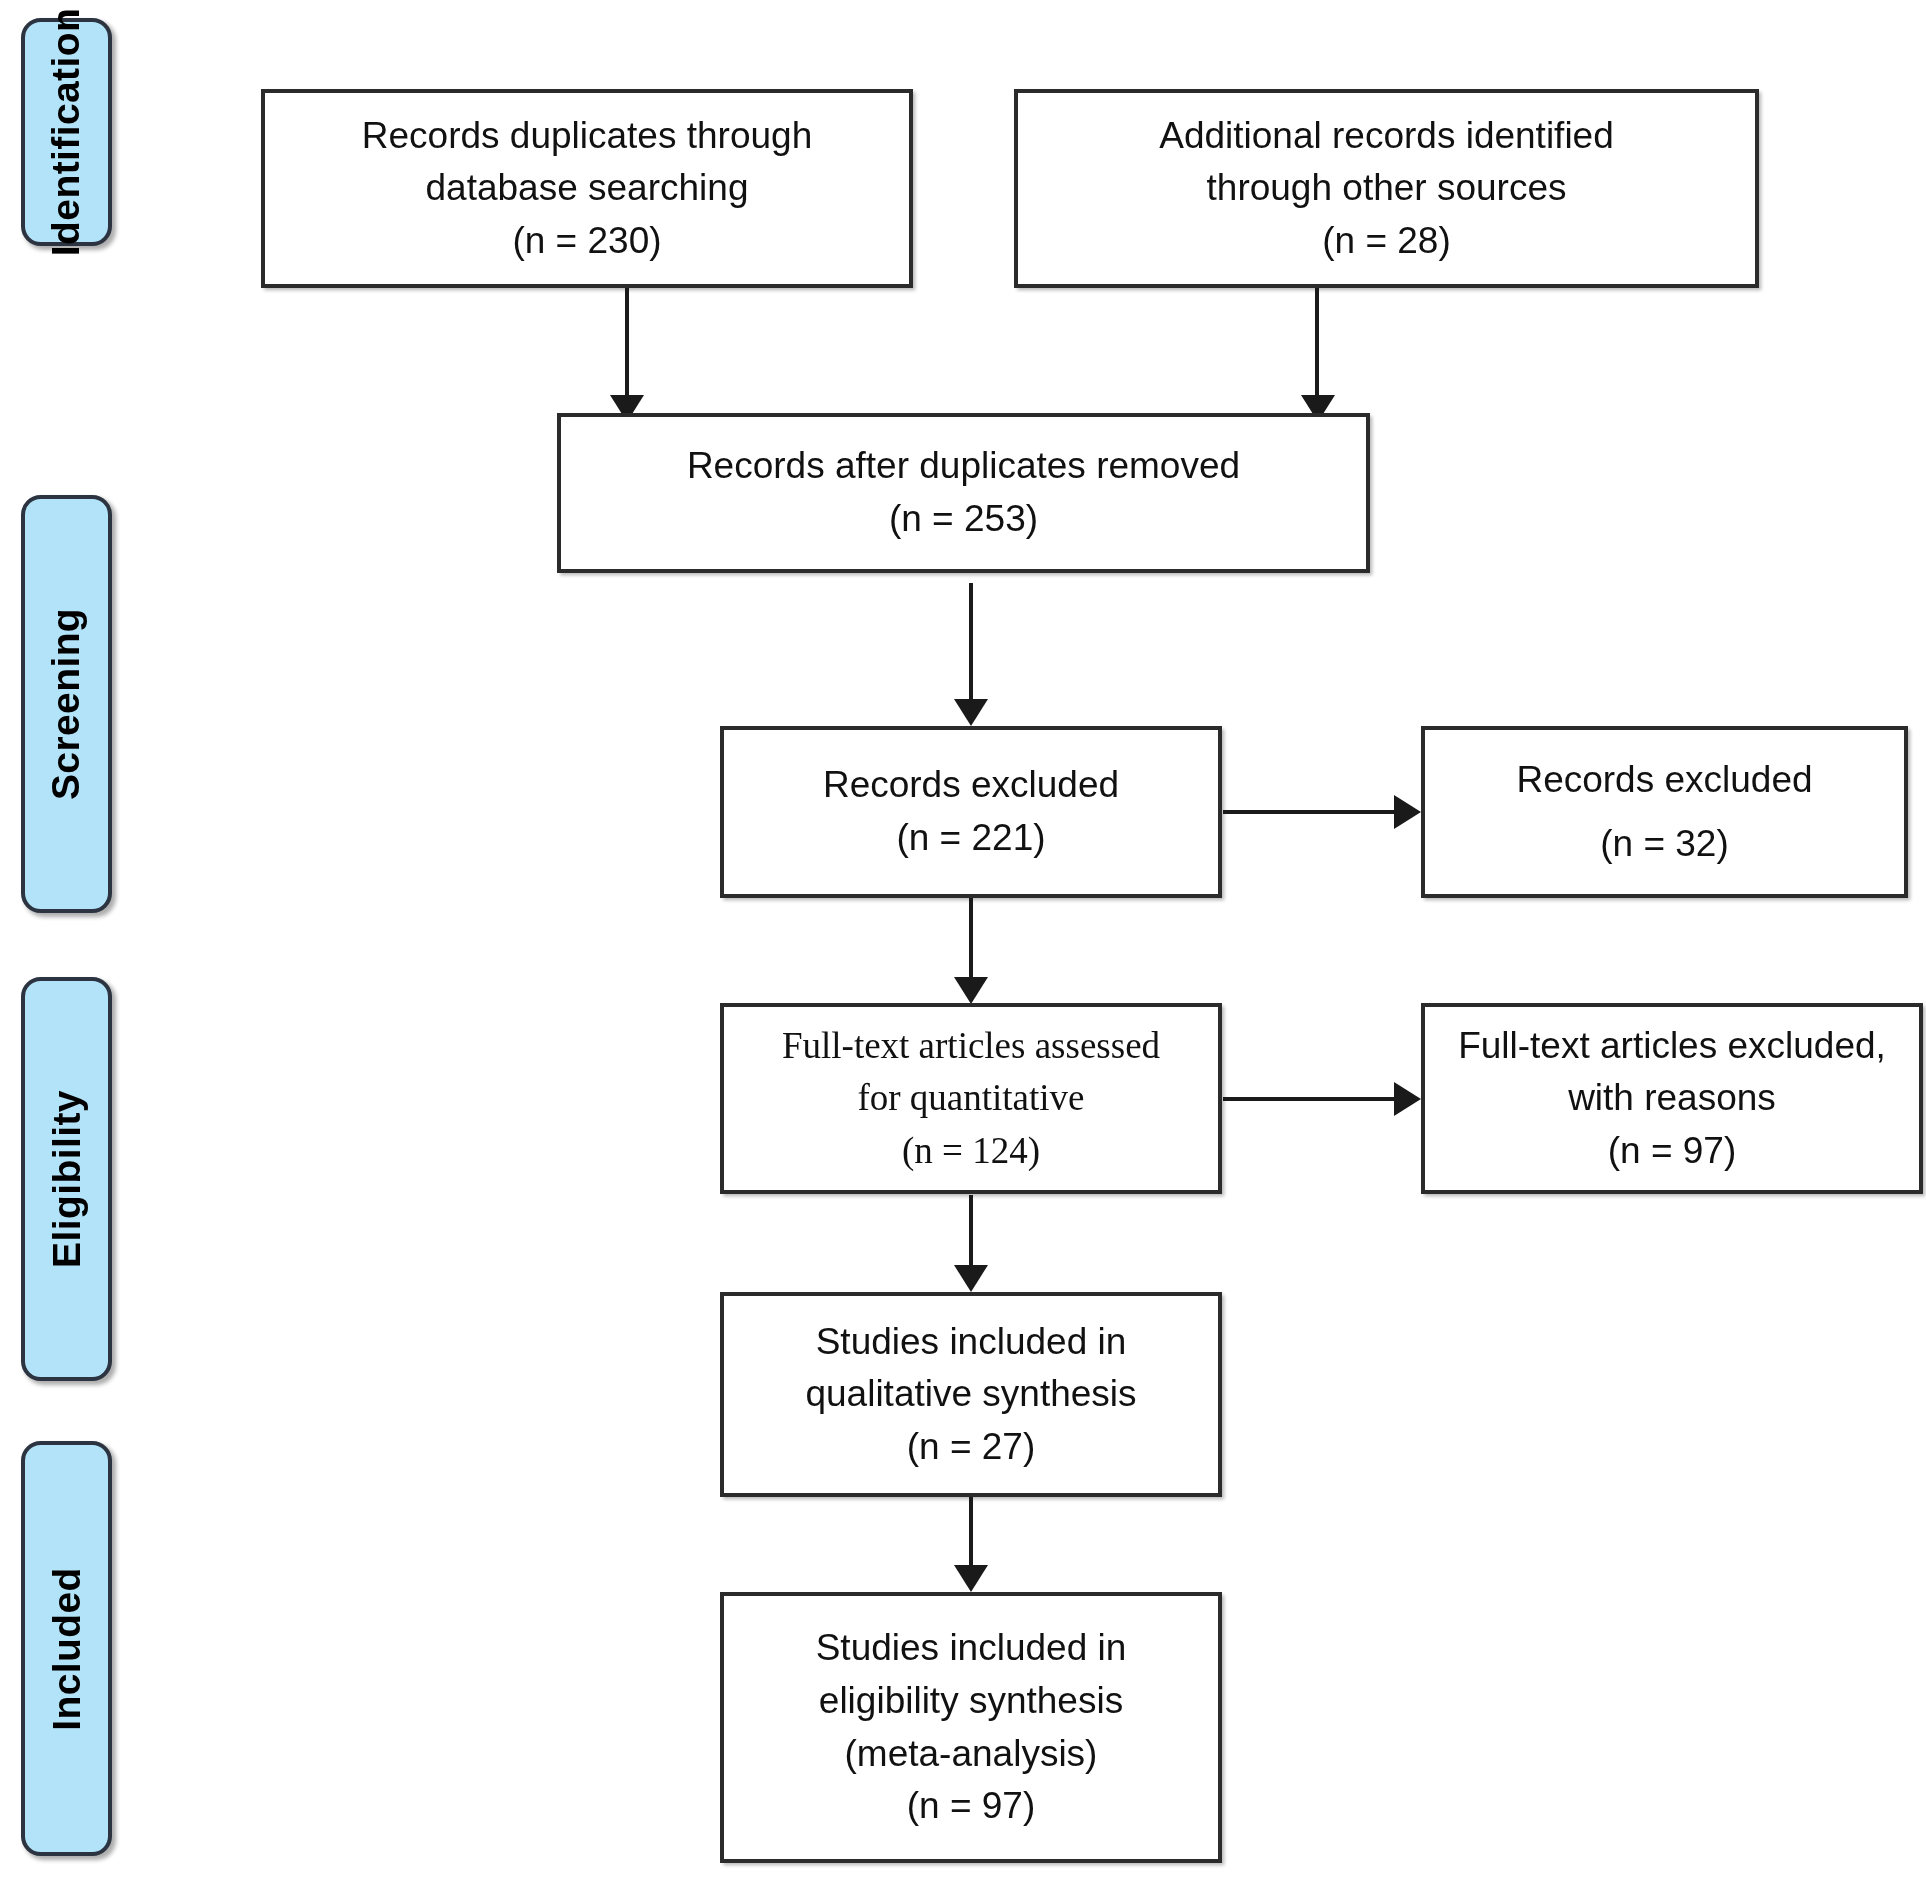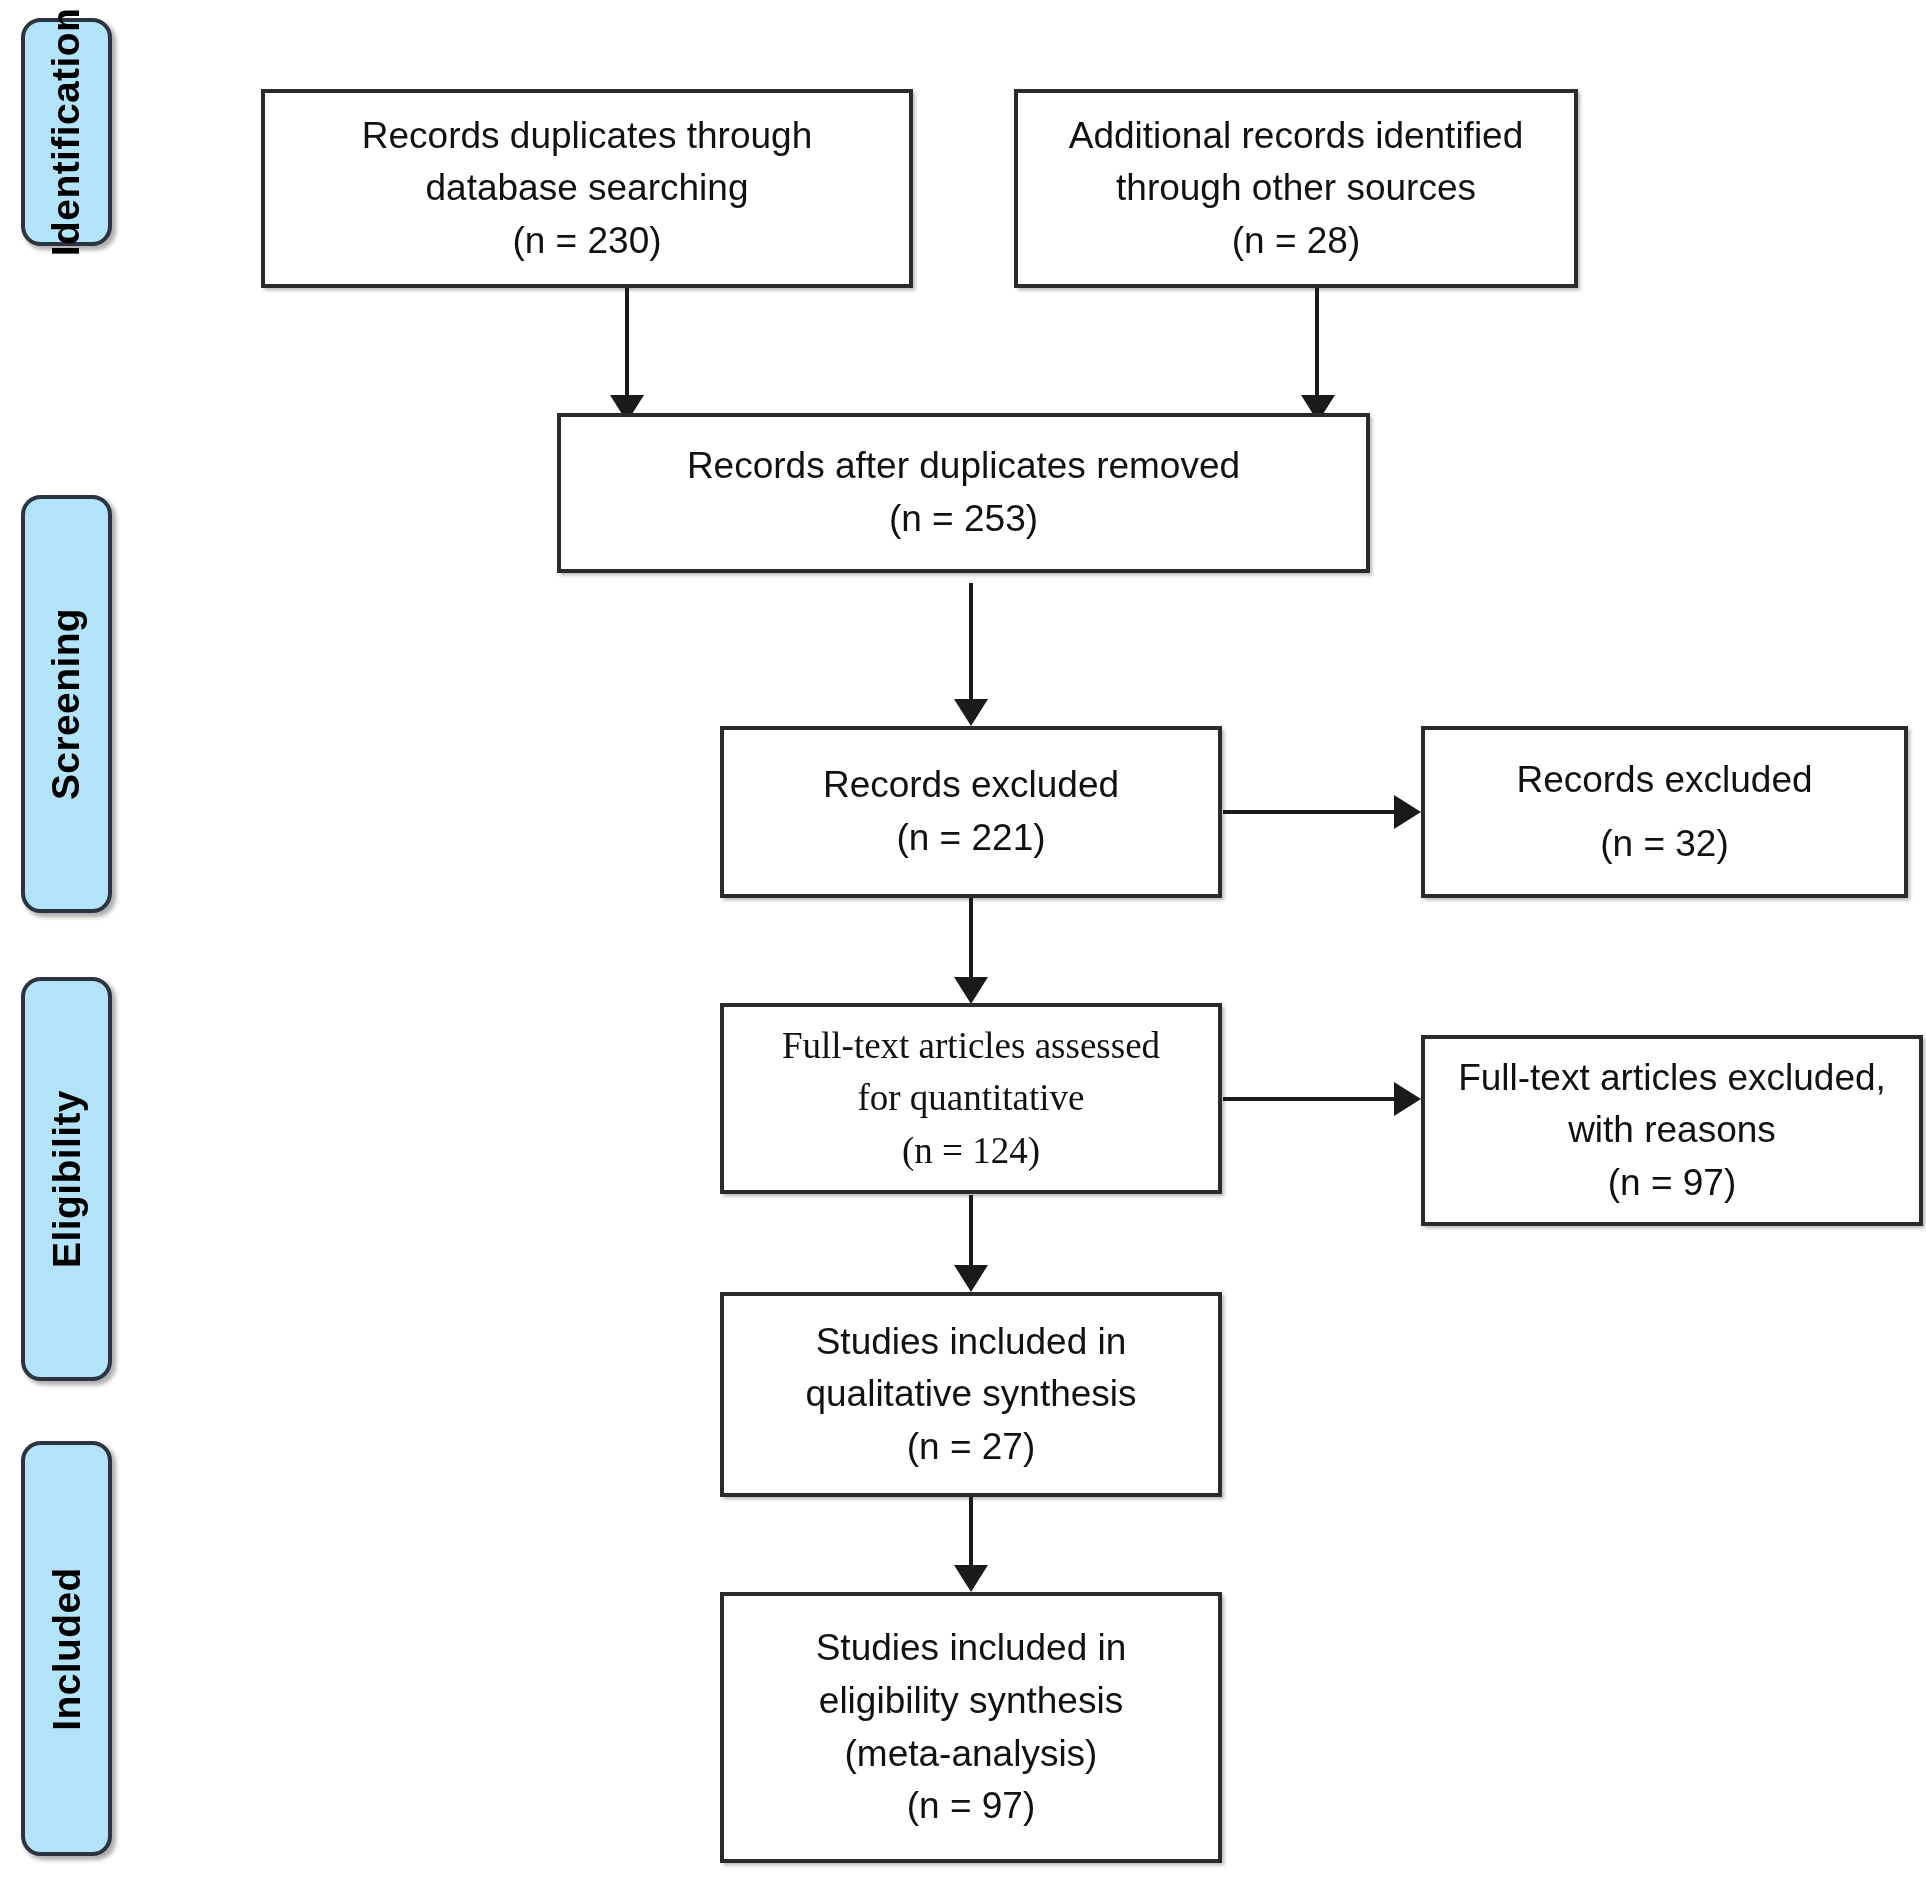--- a/index.html
+++ b/index.html
@@ -103,21 +103,21 @@
   <div class="stage-tab" style="left:21px; top:1441px; width:91px; height:415px;">
     <span class="stage-label">Included</span>
   </div>
 
   <div class="flow-box" style="left:261px; top:89px; width:652px; height:199px;">
     <div class="line">Records duplicates through</div>
     <div class="line">database searching</div>
     <div class="line">(n = 230)</div>
   </div>
 
-  <div class="flow-box" style="left:1014px; top:89px; width:564px; height:199px;">
+  <div class="flow-box" style="left:1014px; top:89px; width:745px; height:199px;">
     <div class="line">Additional records identified</div>
     <div class="line">through other sources</div>
     <div class="line">(n = 28)</div>
   </div>
 
   <div class="v-line" style="left:625px; top:288px; height:107px;"></div>
   <div class="arrow-down" style="left:610px; top:395px;"></div>
 
   <div class="v-line" style="left:1315px; top:288px; height:107px;"></div>
   <div class="arrow-down" style="left:1301px; top:395px;"></div>
@@ -145,21 +145,21 @@
 
   <div class="v-line" style="left:969px; top:898px; height:79px;"></div>
   <div class="arrow-down" style="left:954px; top:977px;"></div>
 
   <div class="flow-box" style="left:720px; top:1003px; width:502px; height:191px;font-family:Liberation Serif, serif;">
     <div class="line">Full-text articles assessed</div>
     <div class="line">for quantitative</div>
     <div class="line">(n = 124)</div>
   </div>
 
-  <div class="flow-box" style="left:1421px; top:1003px; width:502px; height:191px;margin-top:32px;">
+  <div class="flow-box" style="left:1421px; top:1003px; width:502px; height:191px;">
     <div class="line">Full-text articles excluded,</div>
     <div class="line">with reasons</div>
     <div class="line">(n = 97)</div>
   </div>
 
   <div class="h-line" style="left:1223px; top:1097px; width:171px;"></div>
   <div class="arrow-right" style="left:1394px; top:1082px;"></div>
 
   <div class="v-line" style="left:969px; top:1195px; height:70px;"></div>
   <div class="arrow-down" style="left:954px; top:1265px;"></div>

